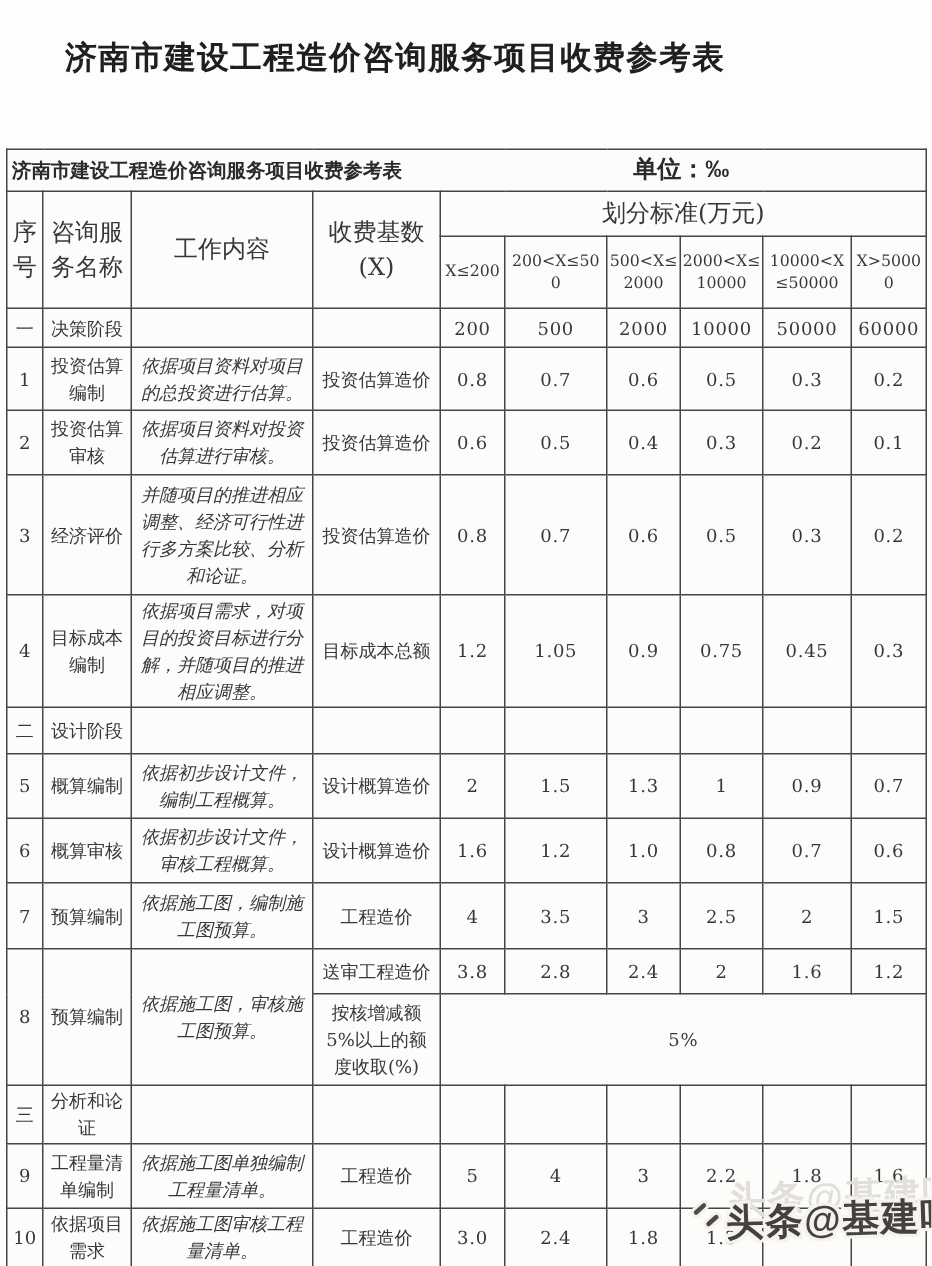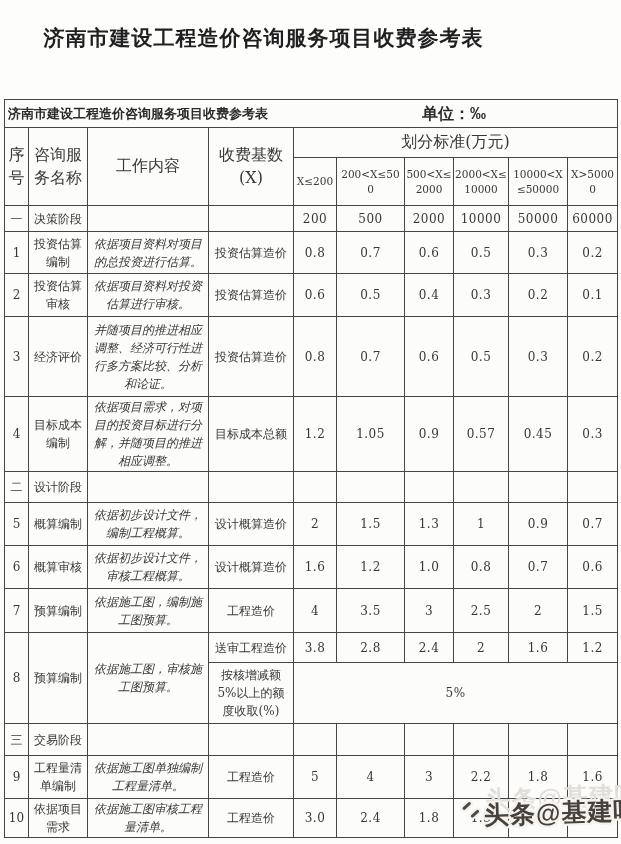--- a/index.html
+++ b/index.html
@@ -137,21 +137,21 @@
     </tr>
 
     <tr style="height:71px">
       <td>4</td>
       <td>目标成本编制</td>
       <td class="work">依据项目需求，对项目的投资目标进行分解，并随项目的推进相应调整。</td>
       <td class="base">目标成本总额</td>
       <td class="num">1.2</td>
       <td class="num">1.05</td>
       <td class="num">0.9</td>
-      <td class="num">0.57</td>
+      <td class="num">0.75</td>
       <td class="num">0.45</td>
       <td class="num">0.3</td>
     </tr>
 
     <tr style="height:31px">
       <td>二</td>
       <td class="stage-name">设计阶段</td>
       <td></td>
       <td></td>
       <td></td>
@@ -213,21 +213,21 @@
       <td class="num">1.6</td>
       <td class="num">1.2</td>
     </tr>
     <tr style="height:61px">
       <td class="base">按核增减额5%以上的额度收取(%)</td>
       <td colspan="6" class="num">5%</td>
     </tr>
 
     <tr style="height:32px">
       <td>三</td>
-      <td class="stage-name">交易阶段</td>
+      <td class="stage-name">分析和论证</td>
       <td></td>
       <td></td>
       <td></td>
       <td></td>
       <td></td>
       <td></td>
       <td></td>
       <td></td>
     </tr>
 

